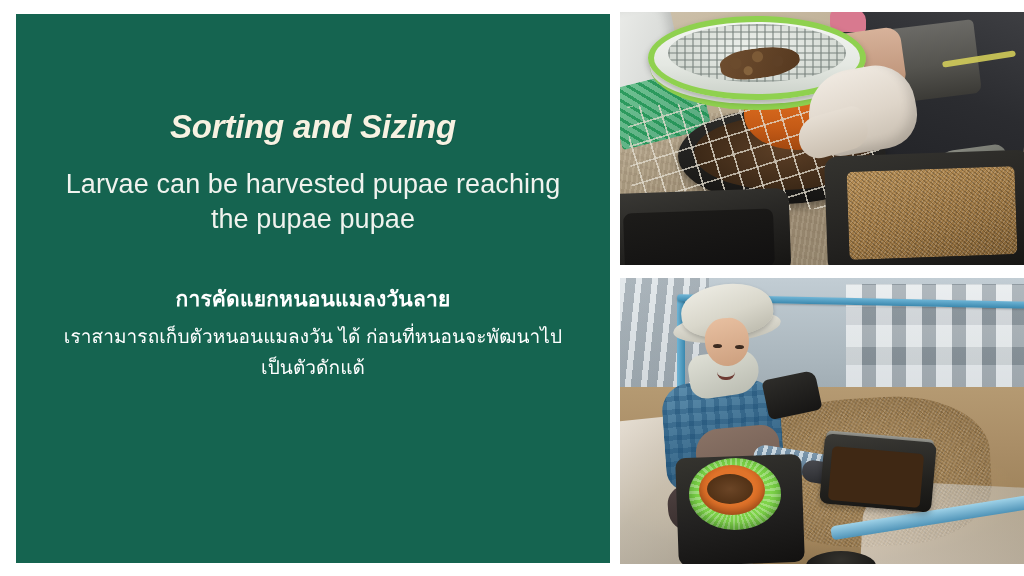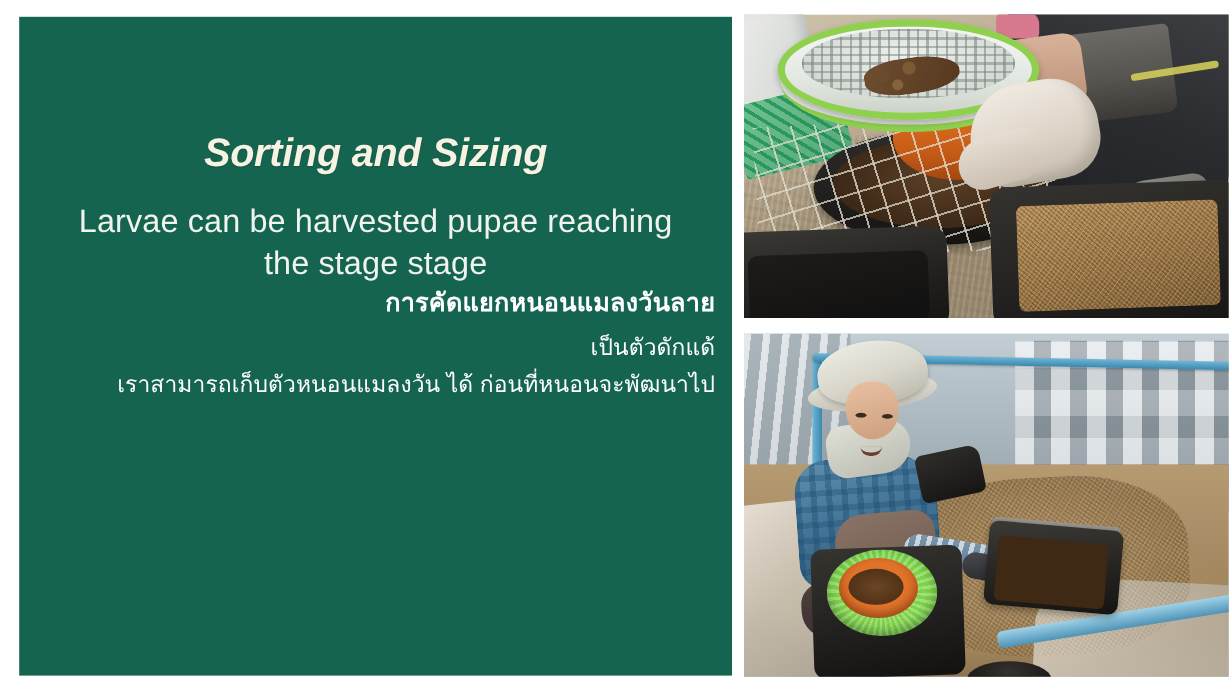--- a/index.html
+++ b/index.html
@@ -44,22 +44,23 @@
     font-size:27px;
     font-weight:400;
     color:#F0F3EE;
     text-align:center;
     line-height:1.30;
     letter-spacing:0.1px;
     max-width:540px;
   }
 
   .thai-block {
+    margin-top:46px;
     width:100%;
-    text-align:right;
+    text-align:center;
   }
   .thai-heading {
     font-size:21px;
     font-weight:bold;
     color:#FFFFFF;
     line-height:1.5;
     letter-spacing:0.2px;
   }
   .thai-body {
     margin-top:8px;
@@ -462,28 +463,28 @@
 <body>
 
 <div class="slide">
 
   <div class="text-panel">
 
     <div class="title">Sorting and Sizing</div>
 
     <div class="subtitle">
       <div>Larvae can be harvested pupae reaching</div>
-      <div>the stage stage</div>
+      <div>the pupae pupae</div>
     </div>
 
     <div class="thai-block">
       <div class="thai-heading">การคัดแยกหนอนแมลงวันลาย</div>
       <div class="thai-body">
+        <div>เราสามารถเก็บตัวหนอนแมลงวัน ได้ ก่อนที่หนอนจะพัฒนาไป</div>
         <div>เป็นตัวดักแด้</div>
-        <div>เราสามารถเก็บตัวหนอนแมลงวัน ได้ ก่อนที่หนอนจะพัฒนาไป</div>
       </div>
     </div>
 
   </div>
 
   <div class="photo-col">
 
     <div class="photo photo-top">
       <div class="ph-inner">
         <div class="sh t-ground"></div>

